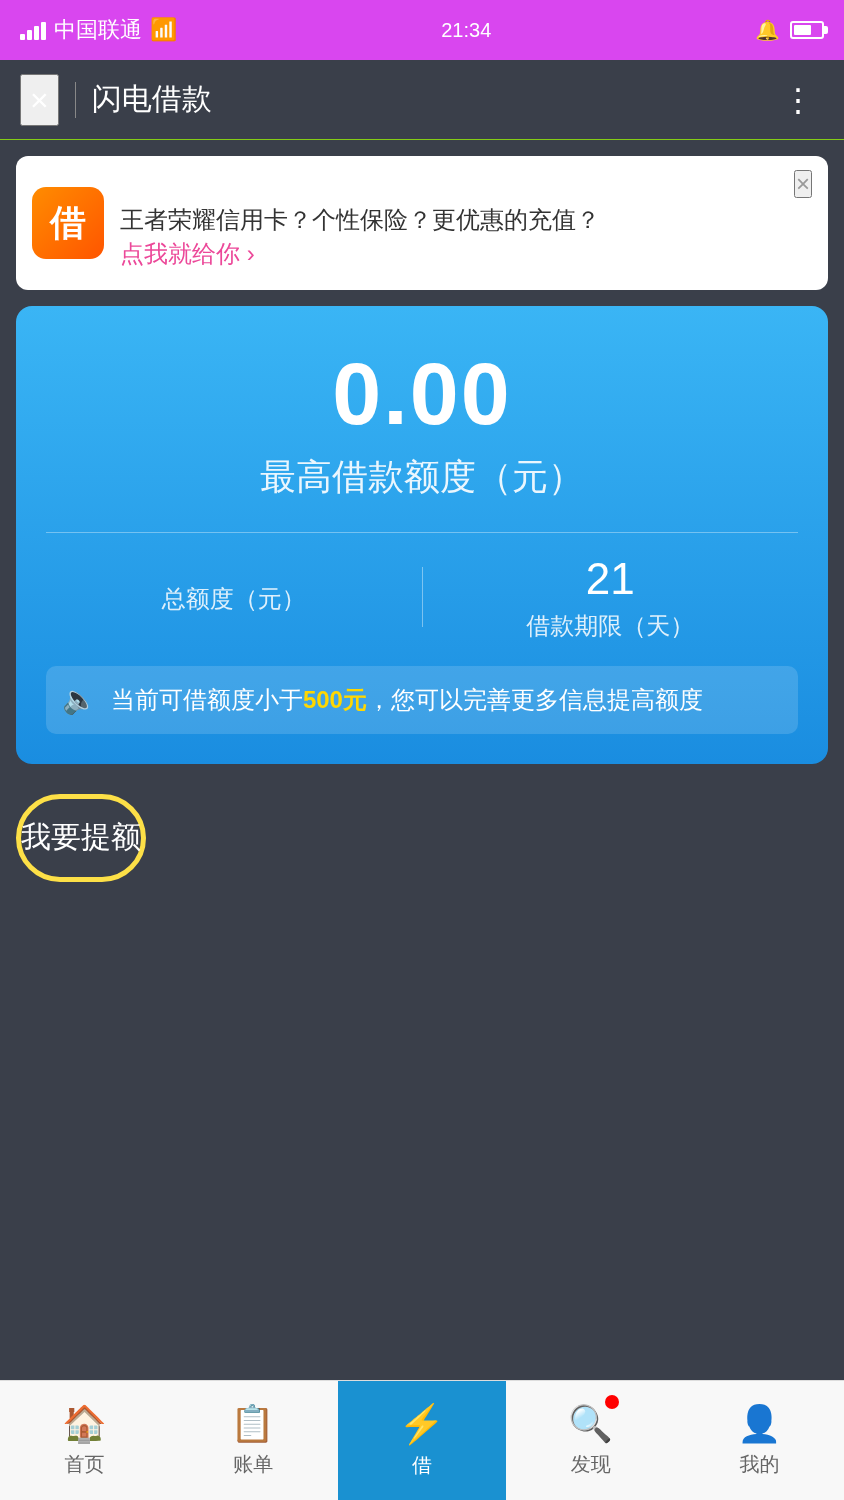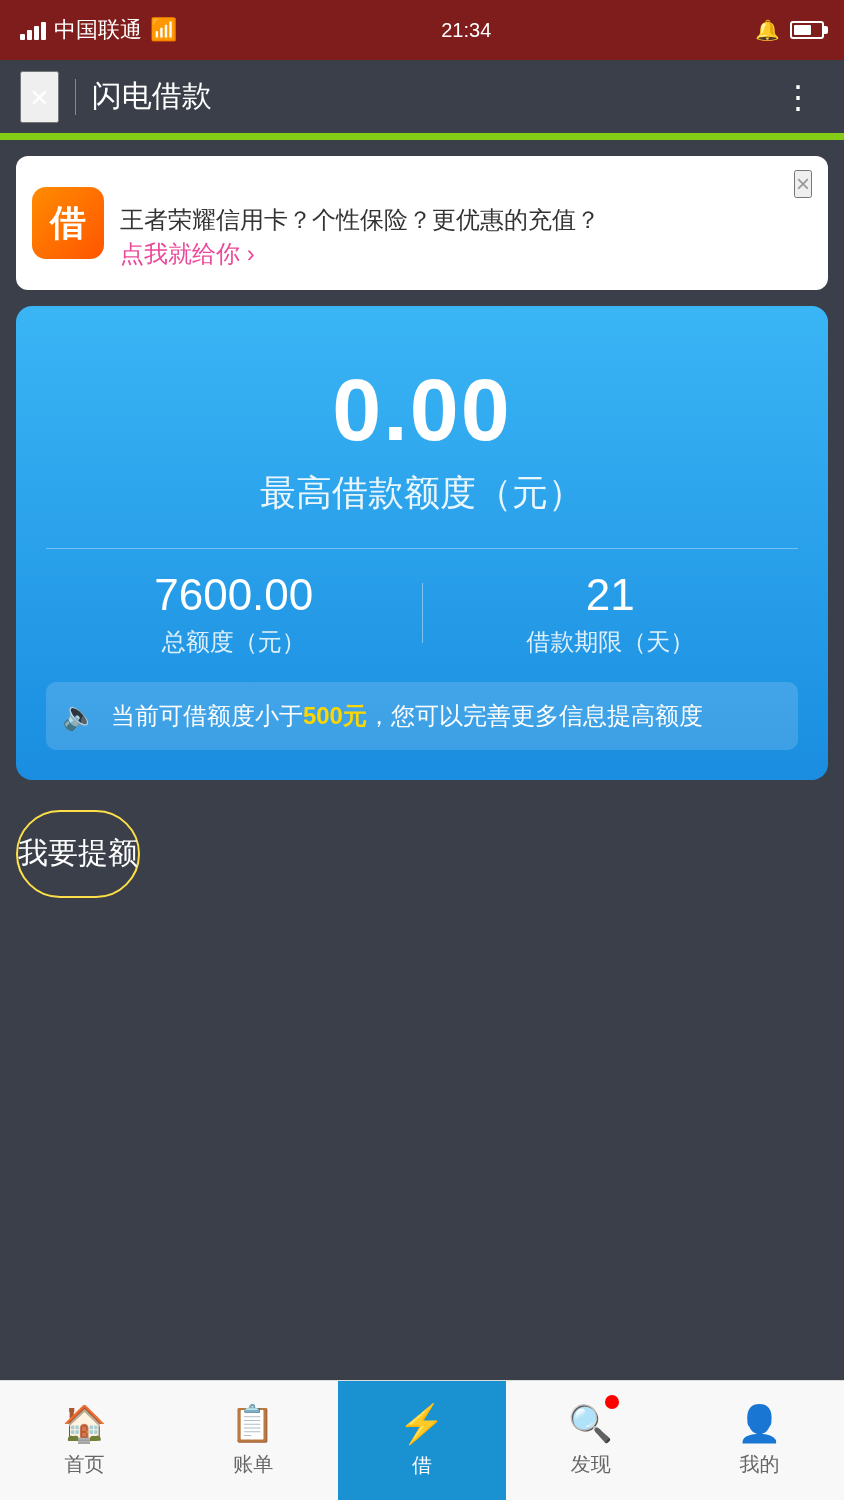--- a/index.html
+++ b/index.html
@@ -10,21 +10,21 @@
       font-family: -apple-system, "PingFang SC", "Microsoft YaHei", sans-serif;
       background: #3a3f4a;
       overflow: hidden;
       position: relative;
     }
 
     
     .status-bar {
       width: 100%;
       height: 60px;
-      background: #7f1d1d;
+      background: #d946ef;
       display: flex;
       align-items: center;
       justify-content: space-between;
       padding: 0 20px;
       text-align: center;
     }
     .status-left {
       display: flex;
       align-items: center;
       gap: 8px;
@@ -84,21 +84,21 @@
     }
 
     
     .nav-bar {
       width: 100%;
       height: 80px;
       background: #3a3f4a;
       display: flex;
       align-items: center;
       padding: 0 20px;
-      border-bottom: 7px solid #84cc16;
+      border-bottom: 1px solid #84cc16;
     }
     .nav-close {
       color: white;
       font-size: 32px;
       cursor: pointer;
       padding: 8px;
       line-height: 1;
     }
     .nav-divider {
       width: 1px;
@@ -166,21 +166,21 @@
       font-size: 24px;
       cursor: pointer;
       line-height: 1;
     }
 
     
     .main-card {
       margin: 0 16px;
       background: linear-gradient(180deg, #3ab5f5 0%, #1a8de0 100%);
       border-radius: 16px;
-      padding: 56px 30px 30px;
+      padding: 40px 30px 30px;
     }
 
     .amount-display {
       text-align: center;
       margin-bottom: 10px;
     }
     .amount-value {
       font-size: 88px;
       font-weight: bold;
       color: white;
@@ -247,21 +247,21 @@
     }
     .notice-highlight {
       color: #FFD700;
       font-weight: bold;
     }
 
     
     .increase-btn {
       margin: 30px 16px 0;
       background: transparent;
-      border: 2px solid #fde047;
+      border: 5px solid #fde047;
       border-radius: 50px;
       height: 88px;
       display: flex;
       align-items: center;
       justify-content: center;
       cursor: pointer;
     }
     .increase-btn-text {
       font-size: 30px;
       color: white;
@@ -363,21 +363,20 @@
 <div class="main-card">
   <div class="amount-display">
     <div class="amount-value">0.00</div>
   </div>
   <div class="amount-label">最高借款额度（元）</div>
 
   <hr class="card-divider">
 
   <div class="stats-row">
     <div class="stat-item">
-      <div class="stat-value">7600.00</div>
       <div class="stat-label">总额度（元）</div>
     </div>
     <div class="stat-divider"></div>
     <div class="stat-item">
       <div class="stat-value">21</div>
       <div class="stat-label">借款期限（天）</div>
     </div>
   </div>
 
   <div class="notice-row">

